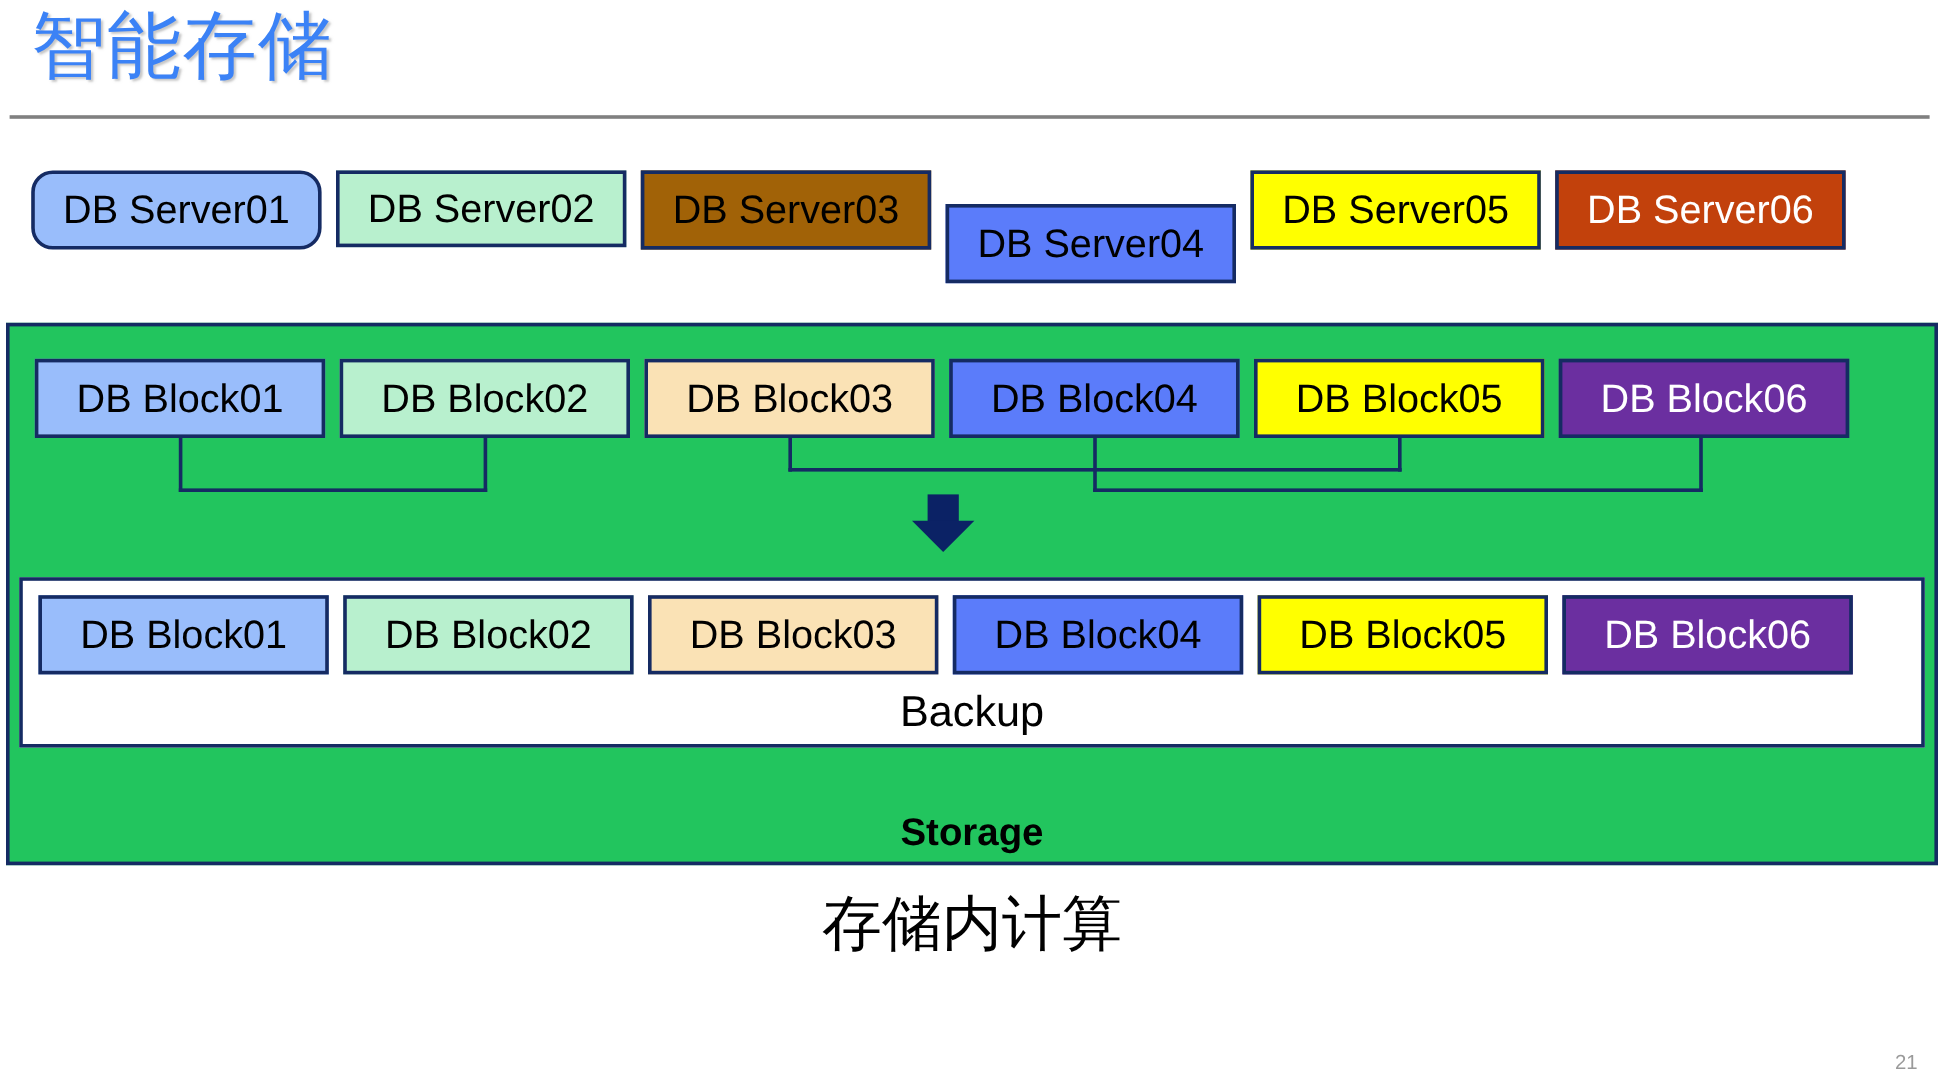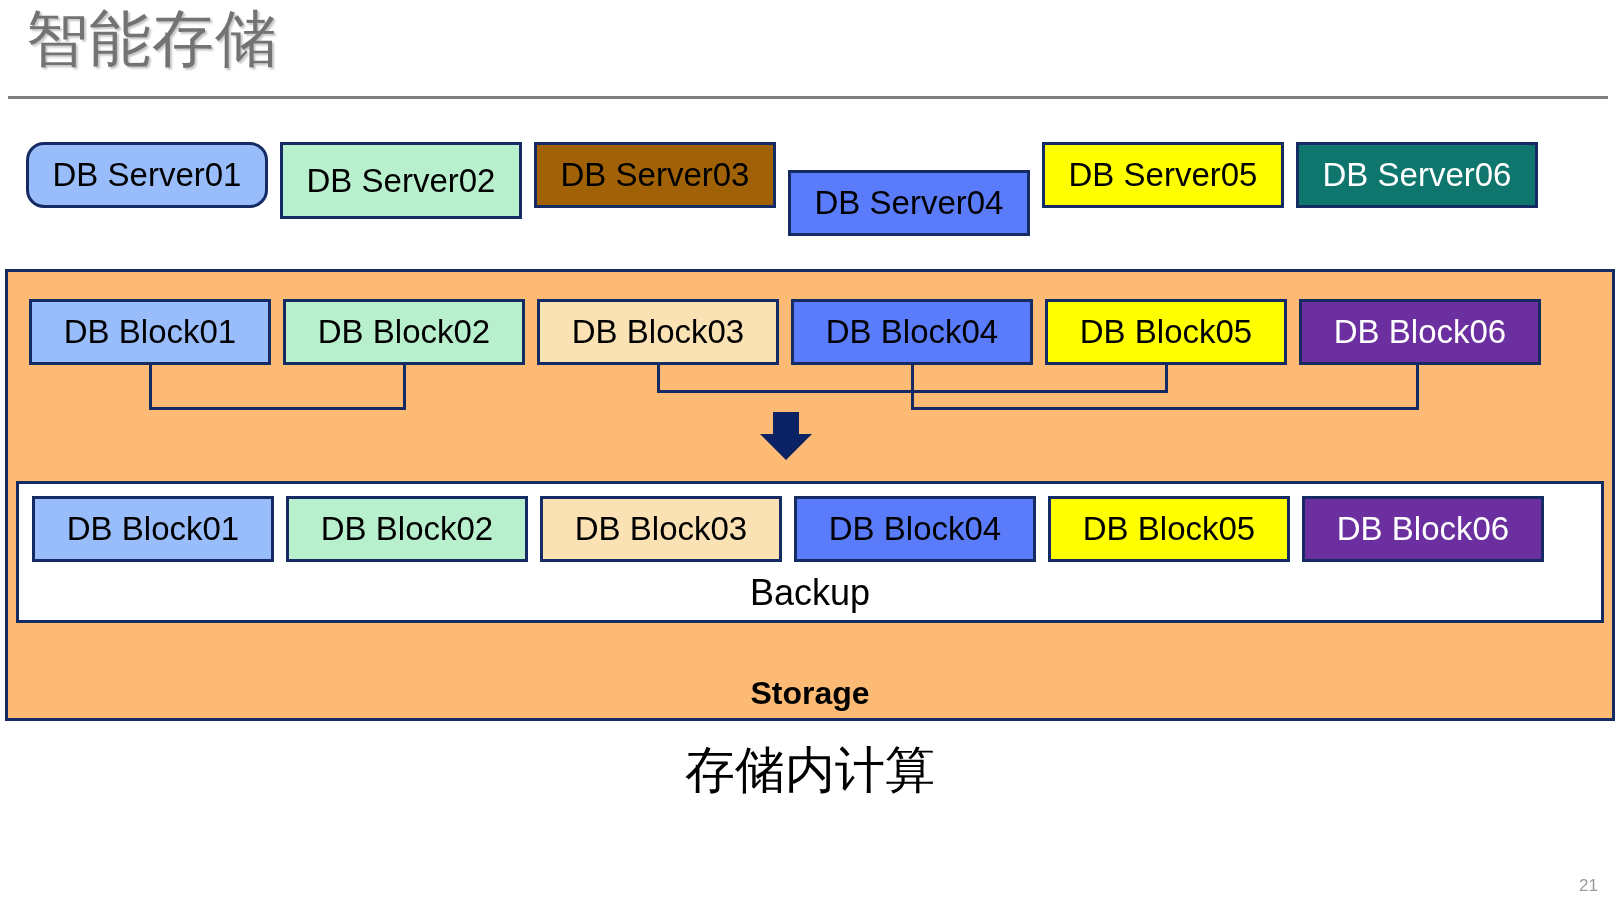--- a/index.html
+++ b/index.html
@@ -9,21 +9,21 @@
     font-family:"Liberation Sans","DejaVu Sans",sans-serif;
     position:relative;
     overflow:hidden;
   }
   .slide{position:absolute;inset:0;}
 
   
   .title{
     position:absolute;left:26px;top:2px;
     font-size:62px;line-height:1.2;
-    color:#737373;
+    color:#3b82f6;
     font-weight:400;
     letter-spacing:1px;
     text-shadow:2px 2px 2px rgba(150,150,150,0.55);
     white-space:nowrap;
   }
   .title-rule{
     position:absolute;left:8px;top:96px;width:1600px;height:3px;
     background:#808080;
   }
 
@@ -39,21 +39,21 @@
   }
   .box.white-text{color:#ffffff;}
 
   
   .server-row{position:absolute;left:0;top:0;width:1620px;height:910px;pointer-events:none;}
   .server-row > *{pointer-events:auto;}
 
   
   .storage-container{
     position:absolute;left:5px;top:269px;width:1610px;height:452px;
-    background:#fdba74;
+    background:#22c55e;
     border:3px solid #152B63;
     box-sizing:border-box;
     padding-left:17px;
   }
   .storage-label{
     position:absolute;left:0;right:0;bottom:6px;
     text-align:center;
     font-size:32px;font-weight:bold;color:#000000;
   }
 
@@ -108,33 +108,33 @@
 
 <div class="slide">
 
   <div class="title">智能存储</div>
   <div class="title-rule"></div>
 
   <div class="server-row">
     <div class="box" style="left:26px;top:142px;width:242px;height:66px;background:#99BDFB;border-radius:18px;">
       <span>DB Server01</span>
     </div>
-    <div class="box" style="left:280px;top:142px;width:242px;height:77px;background:#B8F0CE;">
+    <div class="box" style="left:280px;top:142px;width:242px;height:64px;background:#B8F0CE;">
       <span>DB Server02</span>
     </div>
     <div class="box" style="left:534px;top:142px;width:242px;height:66px;background:#a16207;">
       <span>DB Server03</span>
     </div>
     <div class="box" style="left:788px;top:142px;width:242px;height:66px;background:#5B7CFA;margin-top:28px;">
       <span>DB Server04</span>
     </div>
     <div class="box" style="left:1042px;top:142px;width:242px;height:66px;background:#FFFF00;">
       <span>DB Server05</span>
     </div>
-    <div class="box white-text" style="left:1296px;top:142px;width:242px;height:66px;background:#0f766e;">
+    <div class="box white-text" style="left:1296px;top:142px;width:242px;height:66px;background:#c2410c;">
       <span>DB Server06</span>
     </div>
   </div>
 
   <div class="storage-container">
 
     <div class="box" style="left:21px;top:27px;width:242px;height:66px;background:#99BDFB;">
       <span>DB Block01</span>
     </div>
     <div class="box" style="left:275px;top:27px;width:242px;height:66px;background:#B8F0CE;">

